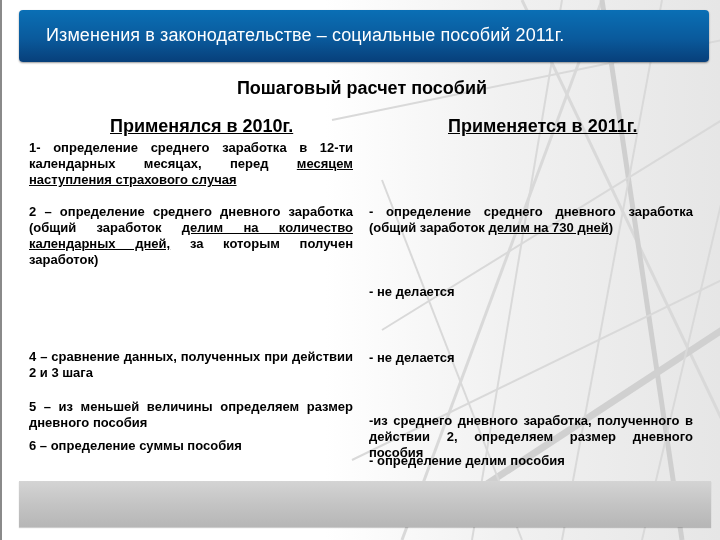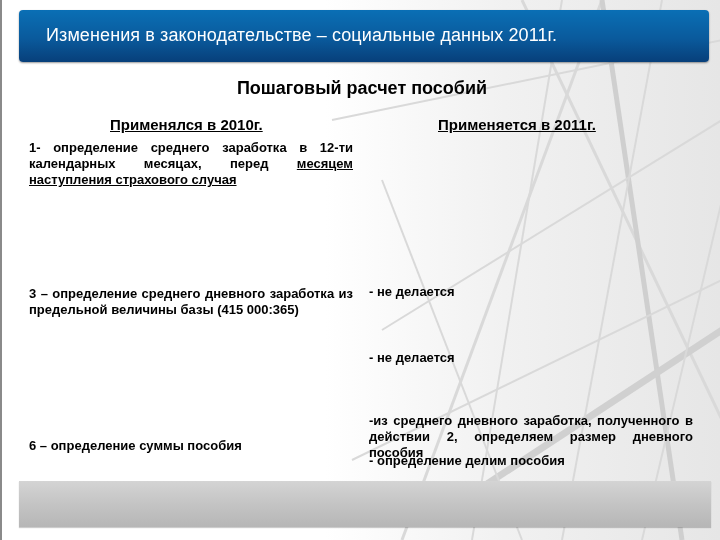--- a/index.html
+++ b/index.html
@@ -25,25 +25,25 @@
     }
     .header-title {
       position: absolute; left: 27px; top: 15px;
       color: #ffffff; font-size: 18px; letter-spacing: 0.1px;
     }
     .subtitle {
       position: absolute; left: 0; width: 720px; top: 78px; text-align: center;
       font-size: 18px; font-weight: bold; color: #000;
     }
     .col-header {
-      position: absolute; top: 116px; font-size: 15px; font-weight: bold;
+      position: absolute; top: 116px; font-size: 18px; font-weight: bold;
       text-decoration: underline; color: #000;
     }
     .col-left-h { left: 108px; }
-    .col-right-h { left: 436px; }
+    .col-right-h { left: 446px; }
     .cell {
       position: absolute; font-size: 13px; font-weight: bold; color: #000;
       line-height: 16px; text-align: justify; width: 324px;
     }
     .cell.left { left: 27px; }
     .cell.right { left: 367px; }
     .u { text-decoration: underline; }
     .footer-bar {
       position: absolute; left: 17px; top: 481px; width: 692px; height: 46px;
       background: linear-gradient(180deg, #d4d4d4 0%, #c4c4c4 50%, #b6b6b6 100%);
@@ -64,35 +64,38 @@
       <line x1="430" y1="520" x2="720" y2="330" stroke-width="7" stroke="#d0d0d0"></line>
       <line x1="330" y1="120" x2="720" y2="40" stroke-width="2"></line>
       <line x1="640" y1="540" x2="720" y2="200" stroke-width="2"></line>
       <line x1="380" y1="180" x2="520" y2="540" stroke-width="2"></line>
       <line x1="660" y1="0" x2="560" y2="540" stroke-width="2"></line>
       <line x1="350" y1="460" x2="720" y2="280" stroke-width="2"></line>
     </g>
   </svg>
 
   <div class="header-bar">
-    <div class="header-title">Изменения в законодательстве – социальные данных 2011г.</div>
+    <div class="header-title">Изменения в законодательстве – социальные пособий 2011г.</div>
   </div>
 
   <div class="subtitle">Пошаговый расчет пособий</div>
 
   <div class="col-header col-left-h">Применялся в 2010г.</div>
   <div class="col-header col-right-h">Применяется в 2011г.</div>
 
   <div class="cell left" style="top:140px"><span>1- определение среднего заработка в 12-ти календарных месяцах, перед </span><span class="u">месяцем наступления страхового случая</span></div>
 
+  <div class="cell left" style="top:204px"><span>2 – определение среднего дневного заработка (общий заработок </span><span class="u">делим на количество календарных дней,</span><span> за которым получен заработок)</span></div>
+  <div class="cell right" style="top:204px"><span>- определение среднего дневного заработка (общий заработок </span><span class="u">делим на 730 дней</span><span>)</span></div>
 
-  <div class="cell left" style="top:286px">3 – определение среднего дневного заработка из предельной величины базы (415 000:365)</div>
   <div class="cell right" style="top:284px">- не делается</div>
 
+  <div class="cell left" style="top:349px">4 – сравнение данных, полученных при действии 2 и 3 шага</div>
   <div class="cell right" style="top:350px">- не делается</div>
 
+  <div class="cell left" style="top:399px">5 – из меньшей величины определяем размер дневного пособия</div>
   <div class="cell right" style="top:413px">-из среднего дневного заработка, полученного в действии 2, определяем размер дневного пособия</div>
 
   <div class="cell left" style="top:438px">6 – определение суммы пособия</div>
   <div class="cell right" style="top:453px">- определение делим пособия</div>
 
   <div class="footer-bar"></div>
 </div>
 
 </body></html>

